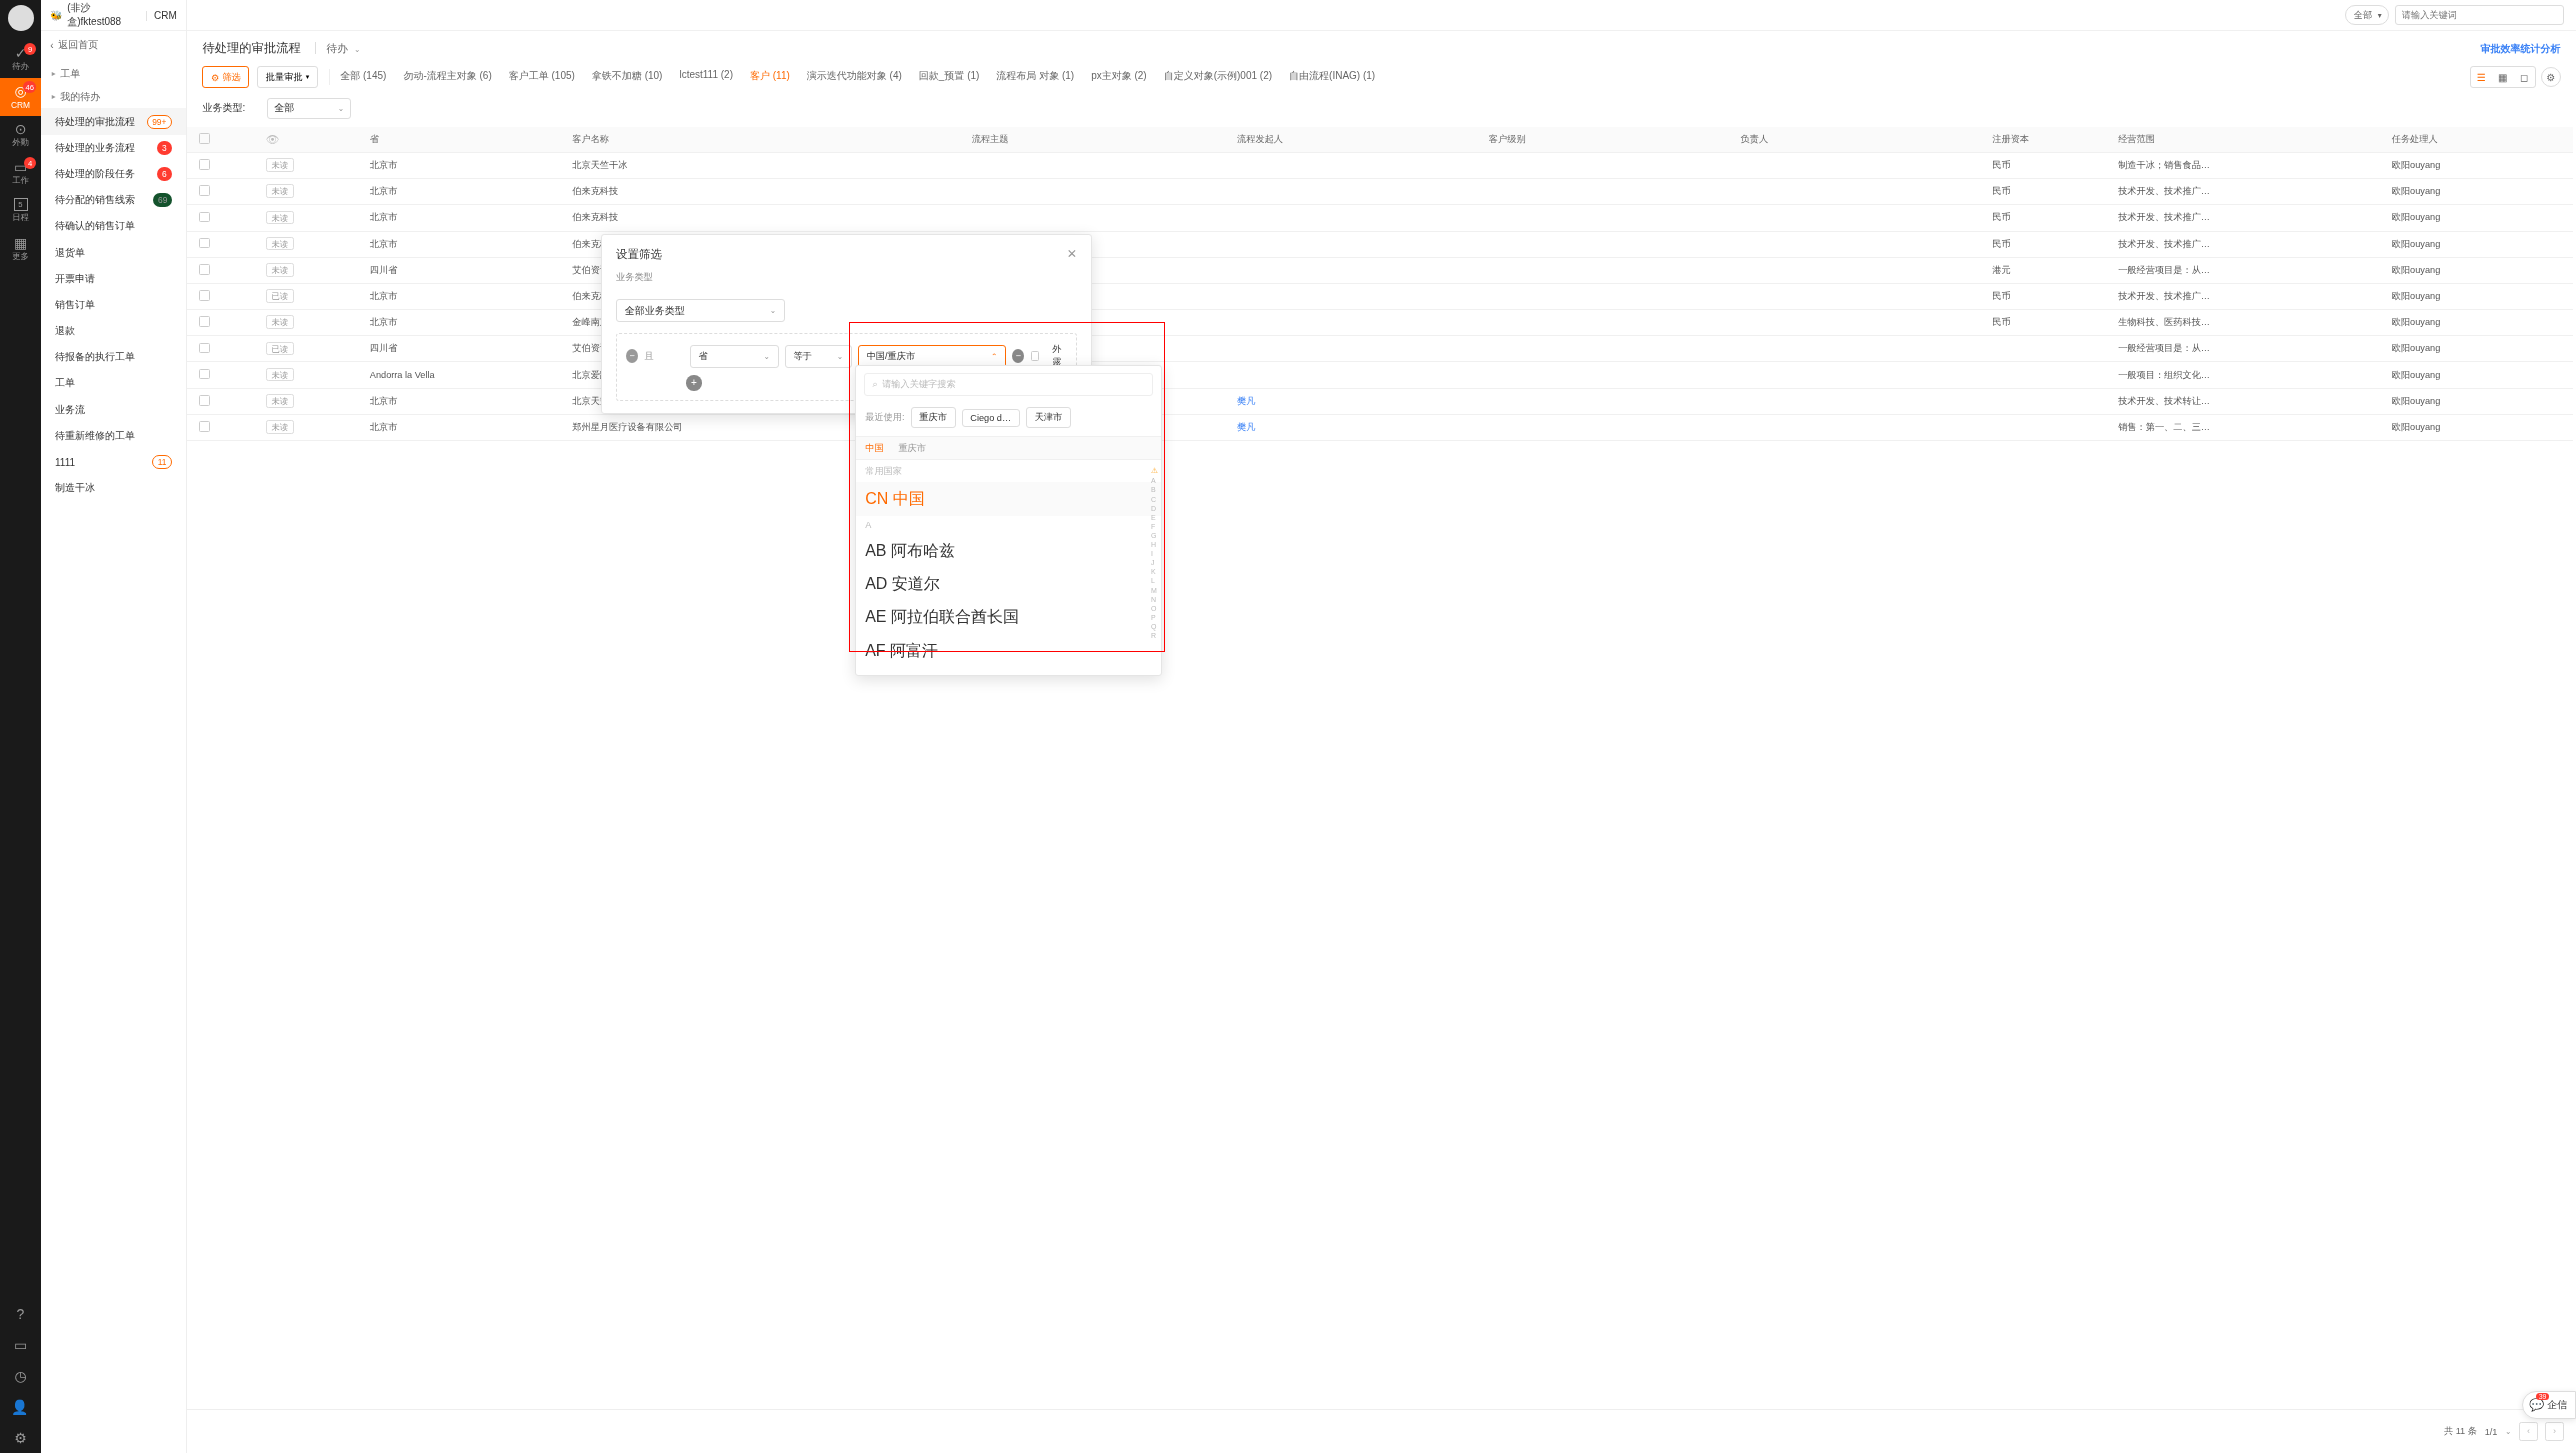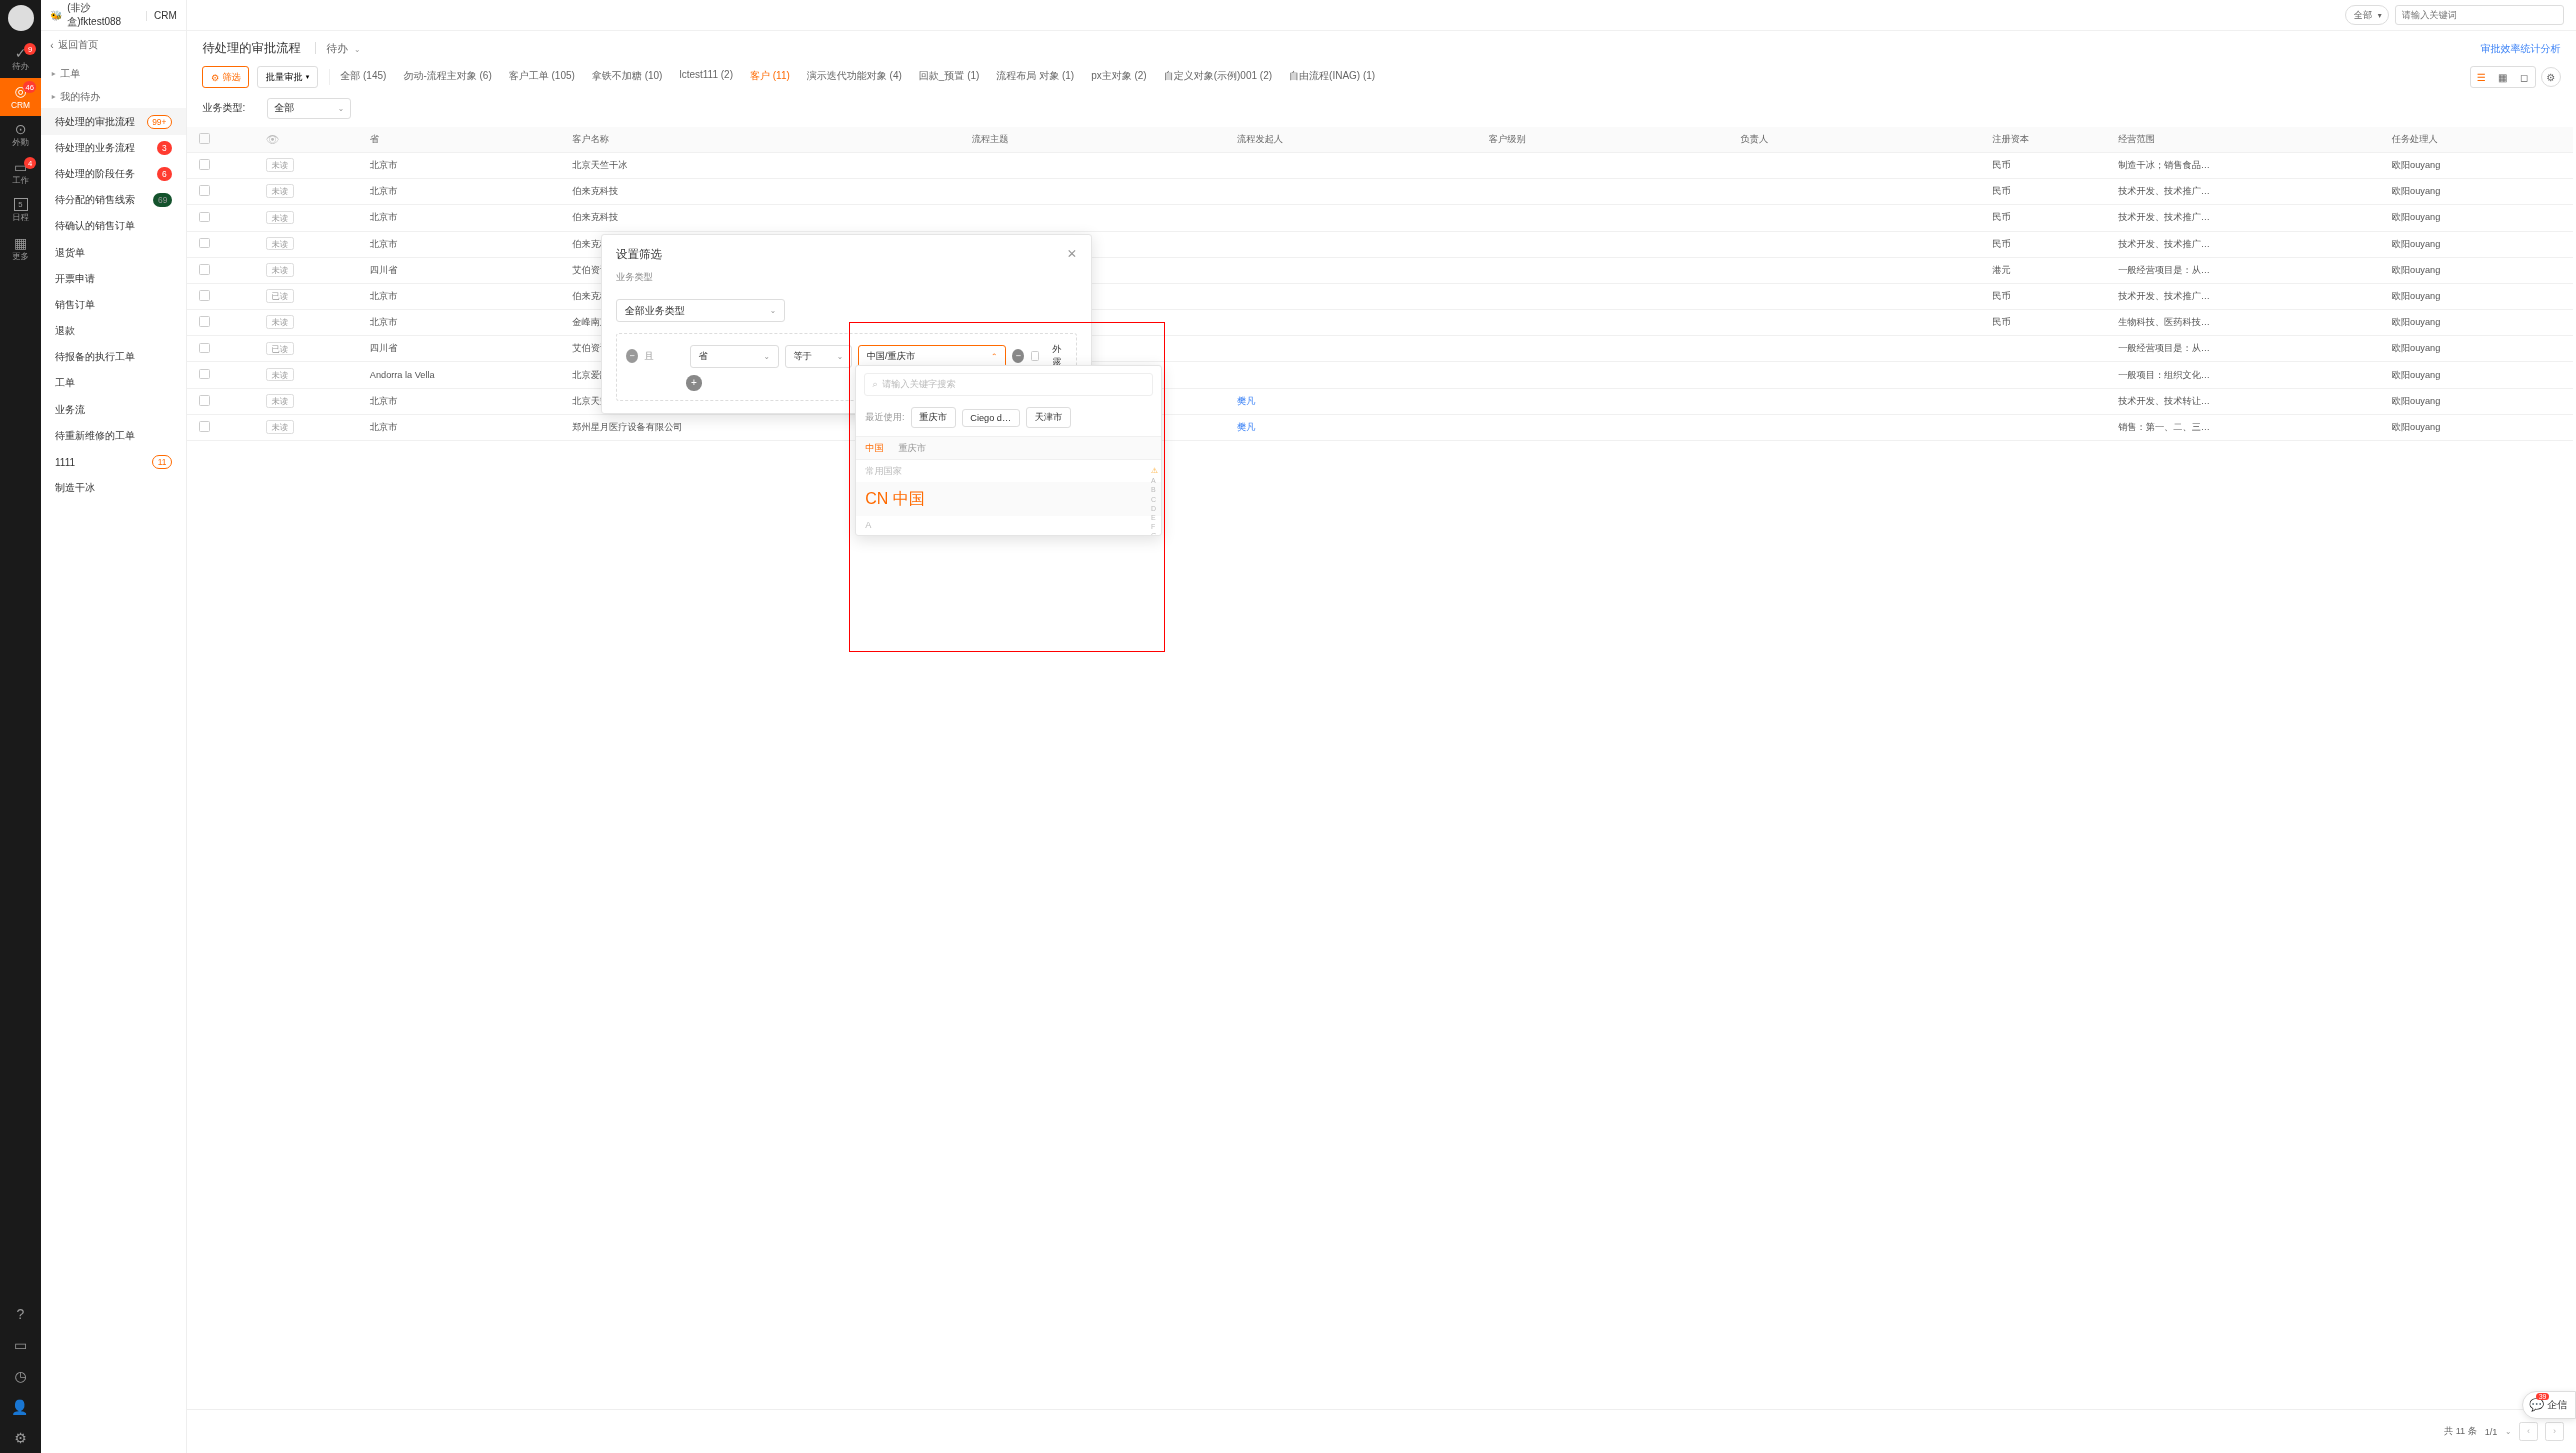--- a/index.html
+++ b/index.html
@@ -37,21 +37,21 @@
 .main { flex: 1; display: flex; flex-direction: column; min-width: 0; }
 .topbar { height: 31px; display: flex; align-items: center; justify-content: flex-end; padding: 0 12.3px; gap: 6.1px; border-bottom: 0.8px solid #f0f0f0; }
 .top-select { height: 20px; border: 0.8px solid #ddd; border-radius: 10px; padding: 0 15.4px 0 7.7px; font-size: 9.2px; color: #666; display: flex; align-items: center; position: relative; }
 .top-select::after { content: "▾"; position: absolute; right: 6.1px; font-size: 7.7px; }
 .top-search { height: 20px; border: 0.8px solid #ddd; border-radius: 3.1px; padding: 0 6.1px; font-size: 9.2px; width: 169px; color: #999; }
 
 .page-head { padding: 9.2px 15.4px 4.6px; display: flex; align-items: center; justify-content: space-between; }
 .page-title { font-size: 12.3px; font-weight: 500; }
 .page-title .sub { margin-left: 10.7px; color: #666; font-weight: normal; font-size: 10.7px; }
 .page-title .dd { font-size: 7.7px; margin-left: 3.1px; color: #999; }
-.stat-link { color: #3b82f6; font-size: 10px; cursor: pointer; }
+.stat-link { color: #3b82f6; font-size: 10px; cursor: pointer; font-weight: bold; }
 
 .toolbar { padding: 4.6px 15.4px; display: flex; align-items: flex-start; gap: 7.7px; }
 .btn { height: 21.5px; border: 0.8px solid #ddd; border-radius: 3.1px; padding: 0 7.7px; font-size: 9.2px; display: inline-flex; align-items: center; cursor: pointer; background: #fff; }
 .btn.orange { border-color: #ff6a00; color: #ff6a00; }
 .btn .dd { font-size: 7px; margin-left: 3.1px; }
 .tool-sep { width: 0.8px; height: 15.4px; background: #eee; margin: 3.1px 3.1px; }
 .tabs { display: flex; flex-wrap: wrap; gap: 0 17px; flex: 1; padding-top: 3.1px; }
 .tab { font-size: 10px; color: #666; cursor: pointer; }
 .tab.active { color: #ff6a00; }
 .tool-right { display: flex; align-items: center; gap: 4.6px; }
@@ -548,20 +548,28 @@
           <span class="chip">天津市</span>
         </div>
         <div class="dd-bc">
           <span class="cur">中国</span>
           <span class="nxt">重庆市</span>
         </div>
         <div class="dd-list">
           <div class="dd-section">常用国家</div>
           <div class="dd-item hl">CN 中国</div>
           <div class="dd-section">A</div>
+          <div id="dd-items">
+              <div class="dd-item">AB 阿布哈兹</div>
+              <div class="dd-item">AD 安道尔</div>
+              <div class="dd-item">AE 阿拉伯联合酋长国</div>
+              <div class="dd-item">AF 阿富汗</div>
+              <div class="dd-item">AG 安提瓜和巴布达</div>
+              <div class="dd-item">AI 安圭拉岛</div>
+            </div>
           <div class="dd-index" id="dd-index">
             <span class="warn">⚠</span>
           <span>A</span>
               <span>B</span>
               <span>C</span>
               <span>D</span>
               <span>E</span>
               <span>F</span>
               <span>G</span>
               <span>H</span>

